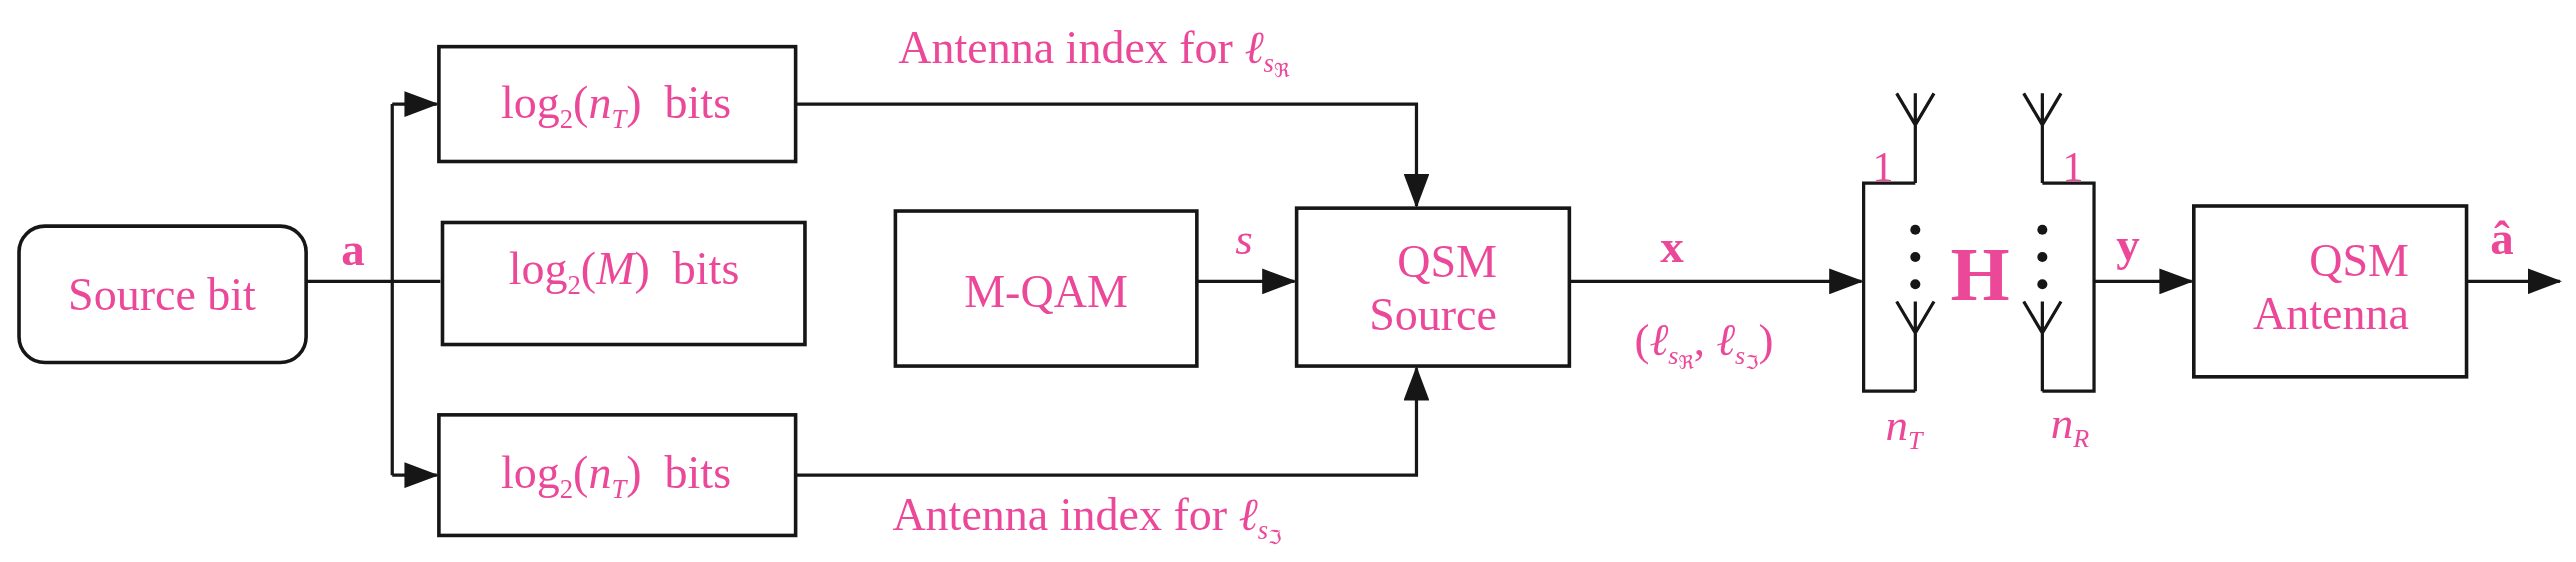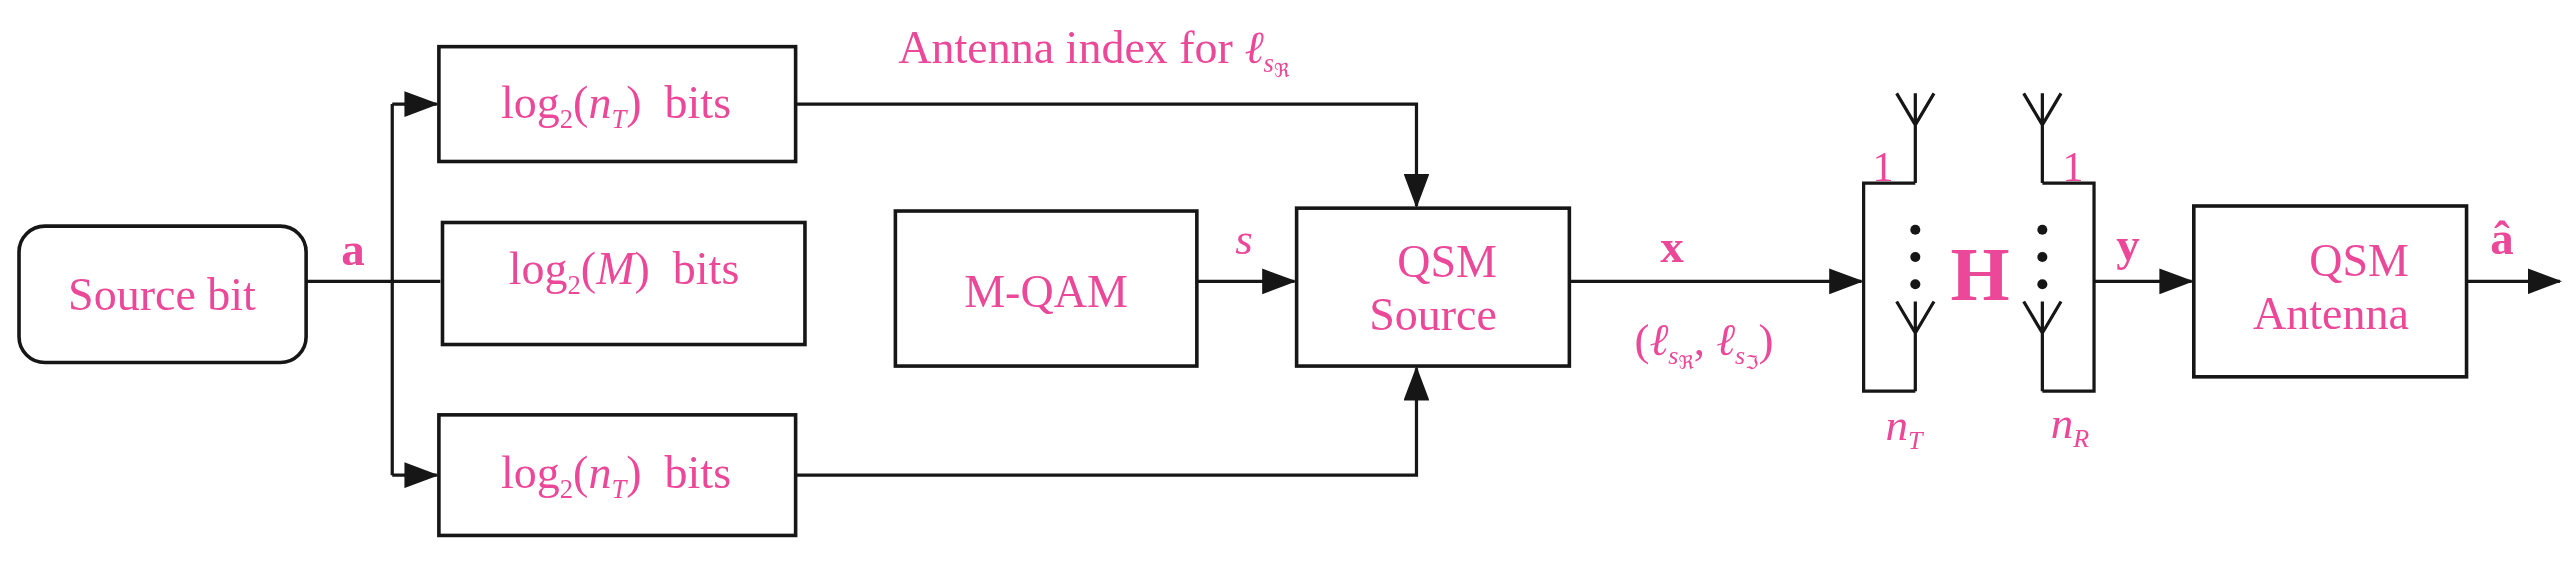--- a/index.html
+++ b/index.html
@@ -94,20 +94,21 @@
   <div class="lbl two" style="left:1433px;top:289px;">
     <span>QSM</span>
     <span>Source</span>
   </div>
   <div class="lbl two" style="left:2331px;top:288px;">
     <span>QSM</span>
     <span>Antenna</span>
   </div>
 
   <div class="lbl" style="left:1094px;top:52px;"><span class="seg-n">Antenna index for </span><span class="seg-i">ℓ</span><span class="seg-si">s</span><span class="seg-ss">ℜ</span></div>
+  <div class="lbl" style="left:1087px;top:519px;"><span class="seg-n">Antenna index for </span><span class="seg-i">ℓ</span><span class="seg-si">s</span><span class="seg-ss">ℑ</span></div>
   <div class="lbl fs62" style="left:1704px;top:344px;text-align:center;"><span class="seg-n">(</span><span class="seg-i">ℓ</span><span class="seg-si">s</span><span class="seg-ss">ℜ</span><span class="seg-n">, </span><span class="seg-i">ℓ</span><span class="seg-si">s</span><span class="seg-ss">ℑ</span><span class="seg-n">)</span></div>
 
   <div class="lbl bold fs66" style="left:353px;top:249px;">a</div>
   <div class="lbl ital fs62" style="left:1244px;top:240px;">s</div>
   <div class="lbl bold fs66" style="left:1672px;top:246px;">x</div>
   <div class="lbl bold fs66" style="left:2128px;top:244px;">y</div>
   <div class="lbl bold fs66" style="left:2502px;top:238px;">â</div>
   <div class="lbl bold fsH" style="left:1980px;top:275px;">H</div>
 
   <div class="lbl fs58" style="left:1883px;top:167px;">1</div>

